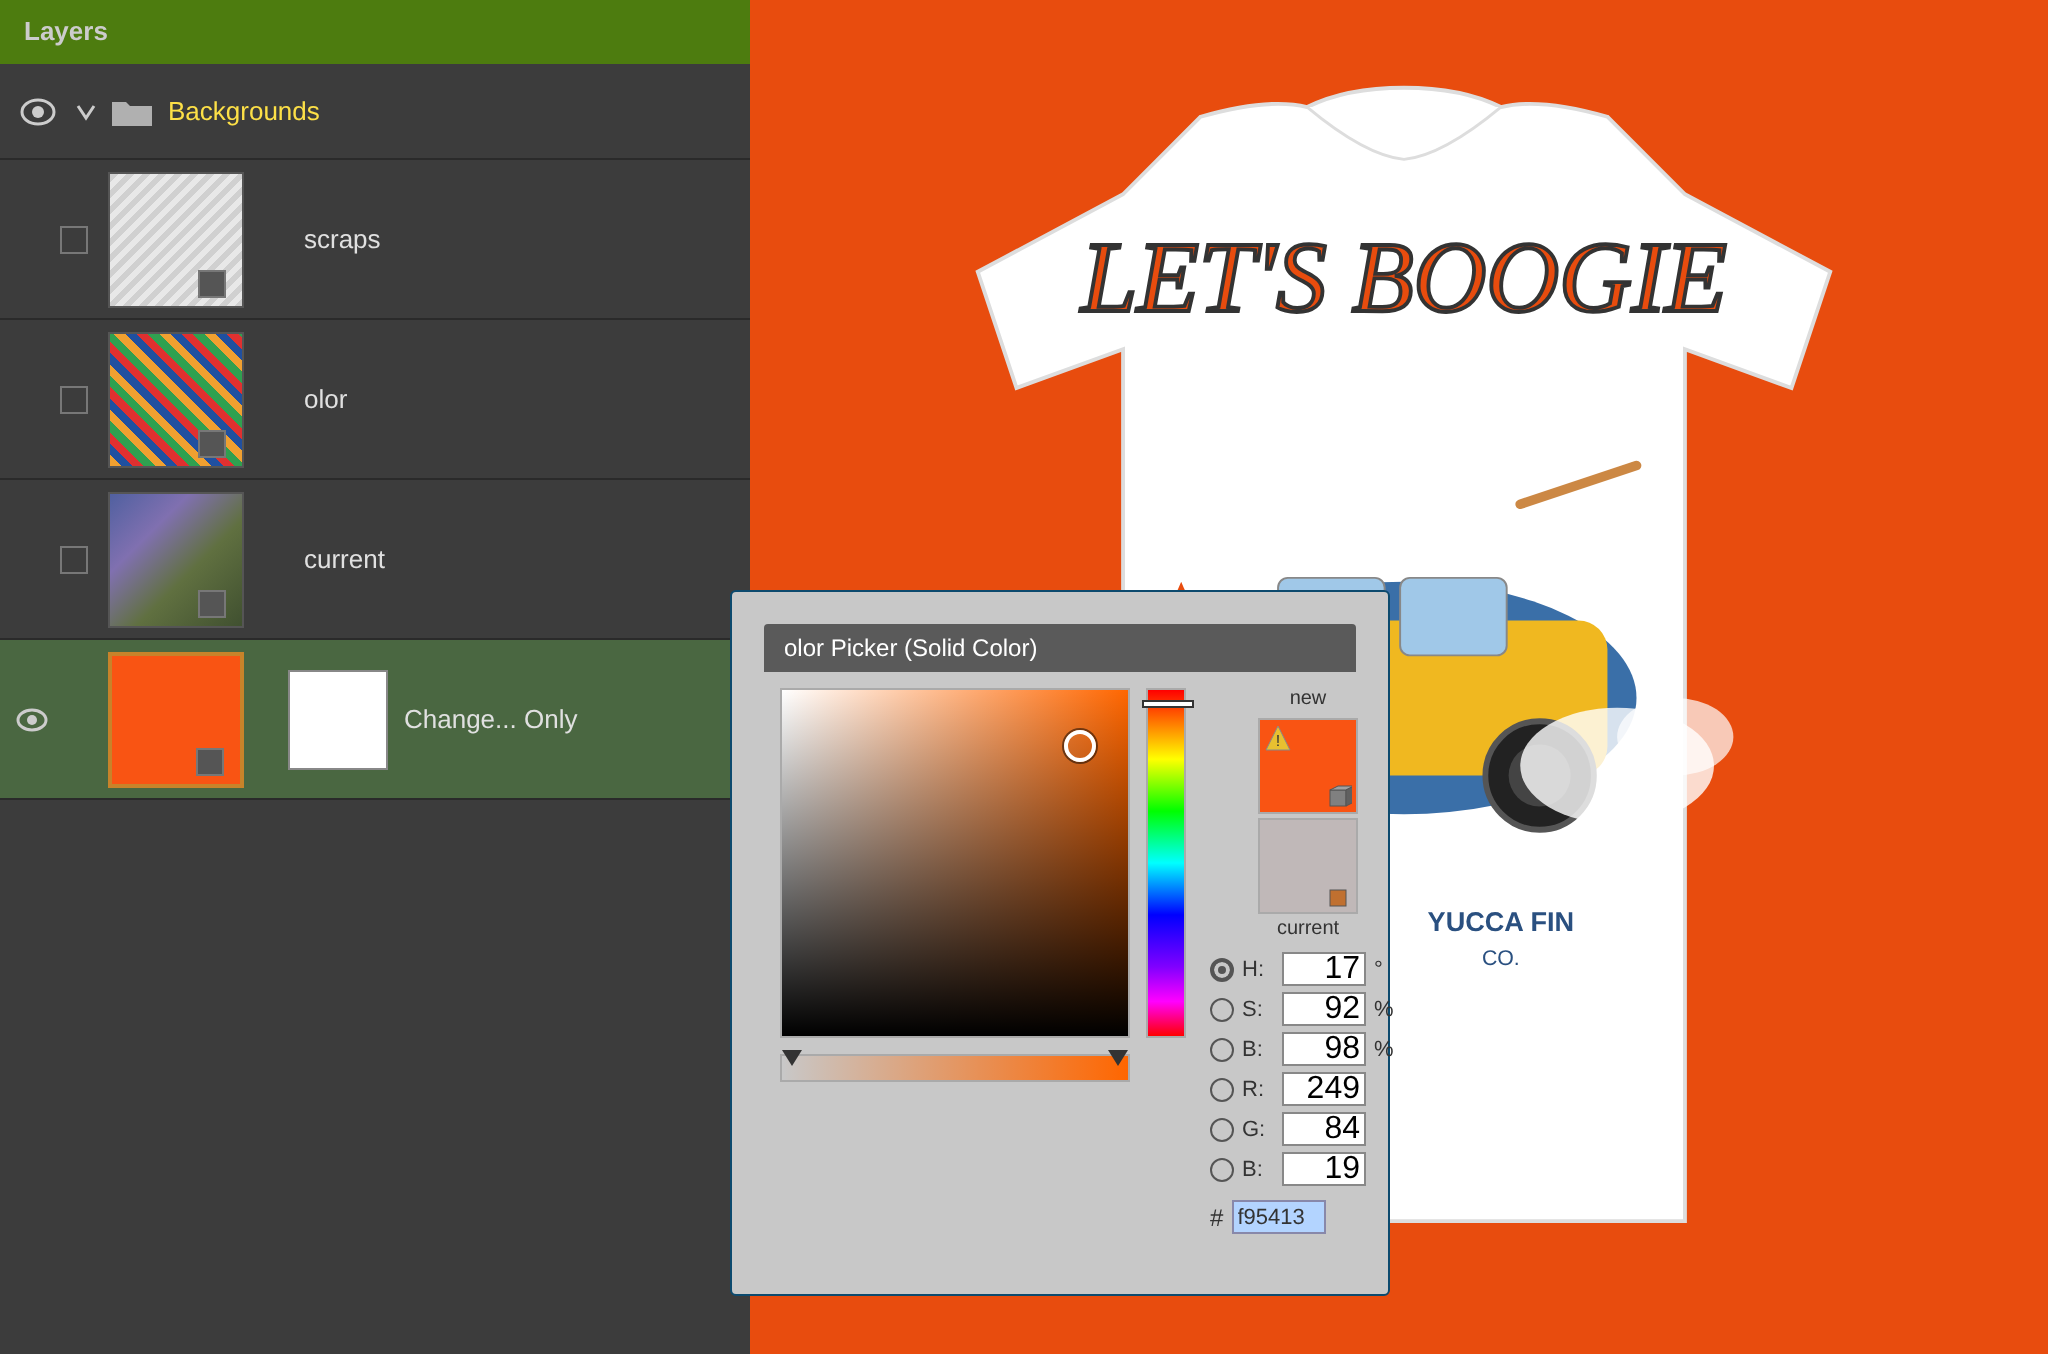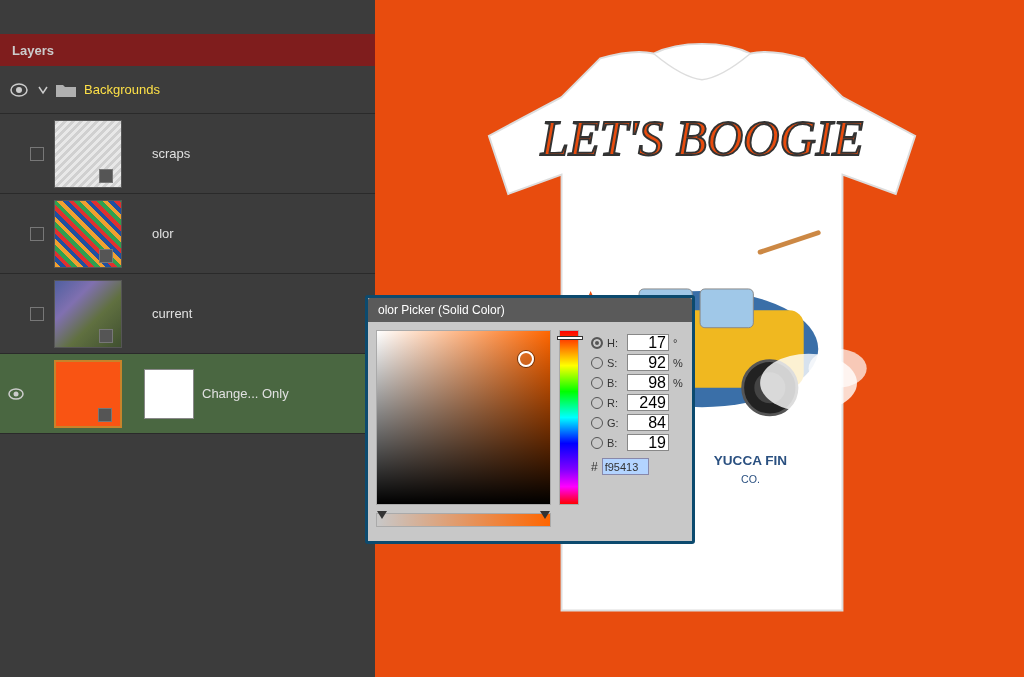--- a/index.html
+++ b/index.html
@@ -42,26 +42,25 @@
       top: 0;
       left: 0;
       width: 375px;
       height: 677px;
       background: #3c3c3c;
       display: flex;
       flex-direction: column;
     }
 
     .layers-title-bar {
-      background: #7f1d1d;
+      background: #4d7c0f;
       padding: 8px 12px;
       height: 32px;
       display: flex;
-      align-items: center;
-      margin-top: 34px;
+      align-items: flex-start;
     }
 
     .layers-title {
       color: #ccc;
       font-size: 13px;
       font-weight: bold;
     }
 
     .layers-group-header {
       display: flex;
@@ -155,23 +154,23 @@
       flex-shrink: 0;
     }
 
     
     .color-picker-panel {
       position: absolute;
       top: 295px;
       left: 365px;
       width: 330px;
       background: #c8c8c8;
-      border: 3px solid #0c4a6e;
+      border: 1px solid #0c4a6e;
       border-radius: 3px;
-      padding: 0;
+      padding: 16px;
       z-index: 10;
     }
 
     .cp-title-bar {
       background: #5a5a5a;
       color: #fff;
       font-size: 12px;
       padding: 5px 10px;
       border-radius: 2px 2px 0 0;
     }
@@ -564,20 +563,42 @@
           <div class="cp-spectrum-handle-left"></div>
           <div class="cp-spectrum-handle-right"></div>
         </div>
       </div>
 
       <div class="cp-hue-slider">
         <div class="cp-hue-handle"></div>
       </div>
 
       <div style="display:flex;flex-direction:column;gap:0;">
+        <div class="cp-swatches-col">
+          <span class="cp-swatch-label">new</span>
+          <div class="cp-swatch-new">
+
+            <svg style="position:absolute;top:2px;left:2px;" width="14" height="14" viewBox="0 0 14 14">
+              <polygon points="7,1 13,13 1,13" fill="#e8c030" stroke="#888" stroke-width="0.5"></polygon>
+              <text x="7" y="11" text-anchor="middle" font-size="8" fill="#333">!</text>
+            </svg>
+
+            <svg style="position:absolute;bottom:2px;right:2px;" width="12" height="12" viewBox="0 0 12 12">
+              <rect x="1" y="3" width="8" height="8" fill="#808080" stroke="#555" stroke-width="0.5"></rect>
+              <polygon points="1,3 5,1 13,1 9,3" fill="#a0a0a0" stroke="#555" stroke-width="0.5"></polygon>
+              <polygon points="9,3 13,1 13,9 9,11" fill="#606060" stroke="#555" stroke-width="0.5"></polygon>
+            </svg>
+          </div>
+          <div class="cp-swatch-current">
+            <svg style="position:absolute;bottom:2px;right:2px;" width="12" height="12" viewBox="0 0 12 12">
+              <rect x="1" y="3" width="8" height="8" fill="#c07030" stroke="#555" stroke-width="0.5"></rect>
+            </svg>
+          </div>
+          <span class="cp-swatch-label">current</span>
+        </div>
 
         <div class="cp-fields">
           <div class="cp-field-row">
             <div class="cp-radio selected"></div>
             <span class="cp-field-label">H:</span>
             <input class="cp-field-input" type="text" value="17" style="">
             <span class="cp-field-unit">°</span>
           </div>
           <div class="cp-field-row">
             <div class="cp-radio"></div>

